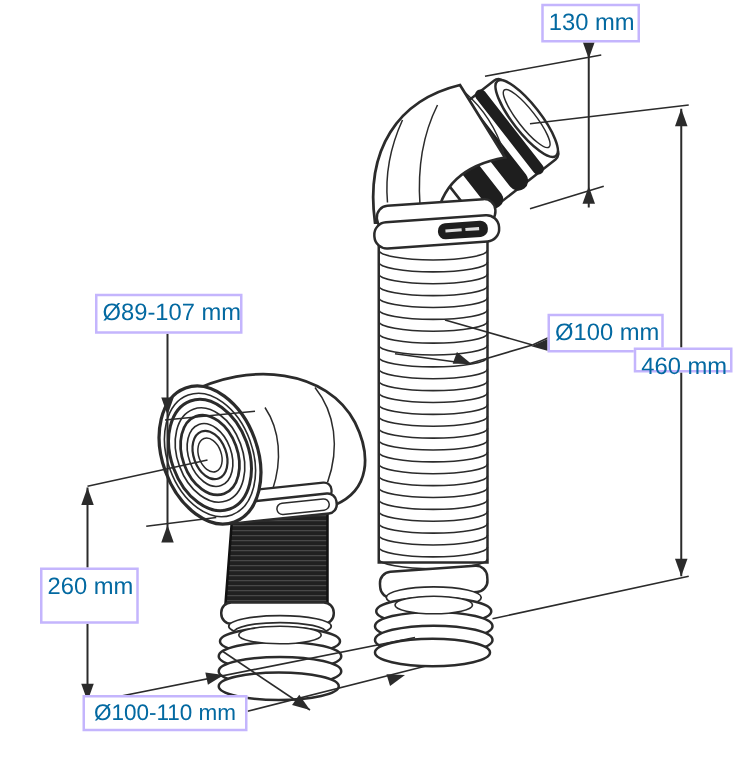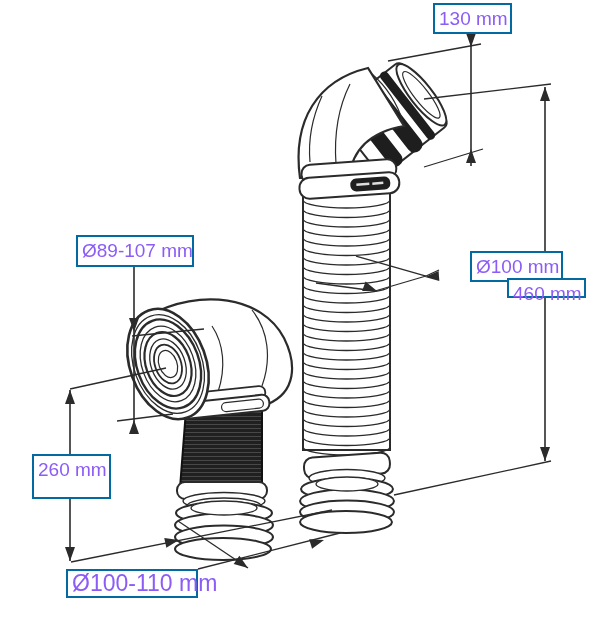--- a/index.html
+++ b/index.html
@@ -2,30 +2,30 @@
 <html><head>
 <meta charset="utf-8">
 <style>
   html,body{margin:0;padding:0;background:#fff;}
   #canvas{
     position:relative;width:600px;height:617px;background:#fff;overflow:hidden;
     font-family:"Liberation Sans","DejaVu Sans",sans-serif;
   }
   #drawing{position:absolute;left:0;top:0;}
   .dim-label{
-    position:absolute;box-sizing:border-box;border:2px solid #0369a1;background:#fff;
-    color:#8b5cf6;font-size:19px;line-height:25px;text-align:center;white-space:nowrap;
+    position:absolute;box-sizing:border-box;border:2px solid #c4b5fd;background:#fff;
+    color:#0369a1;font-size:19px;line-height:25px;text-align:center;white-space:nowrap;
     padding:1px 4px;z-index:3;
   }
   #lbl-130   {left:433px;top:3px;  width:79px; height:31px;}
   #lbl-89107 {left:76px; top:235px;width:118px;height:32px;}
-  #lbl-100   {left:438px;top:251px;width:93px; height:31px;margin-left:32px;}
+  #lbl-100   {left:438px;top:251px;width:93px; height:31px;}
   #lbl-460   {left:507px;top:278px;width:79px; height:20px;}
   #lbl-260   {left:32px; top:454px;width:79px; height:45px;}
-  #lbl-100110{left:66px; top:569px;width:132px;height:29px;font-size:23px;line-height:23px;}
+  #lbl-100110{left:66px; top:556px;width:132px;height:29px;font-size:18px;line-height:23px;}
   svg line, svg path.ln{stroke:#2b2b2b;}
 </style>
 </head>
 <body>
 
 <div id="canvas">
 
   <svg id="drawing" width="600" height="617" viewBox="0 0 600 617" fill="none">
     <defs>
       <path id="arr" d="M0 0 L-14 -5 L-14 5 Z" fill="#2b2b2b"></path>

